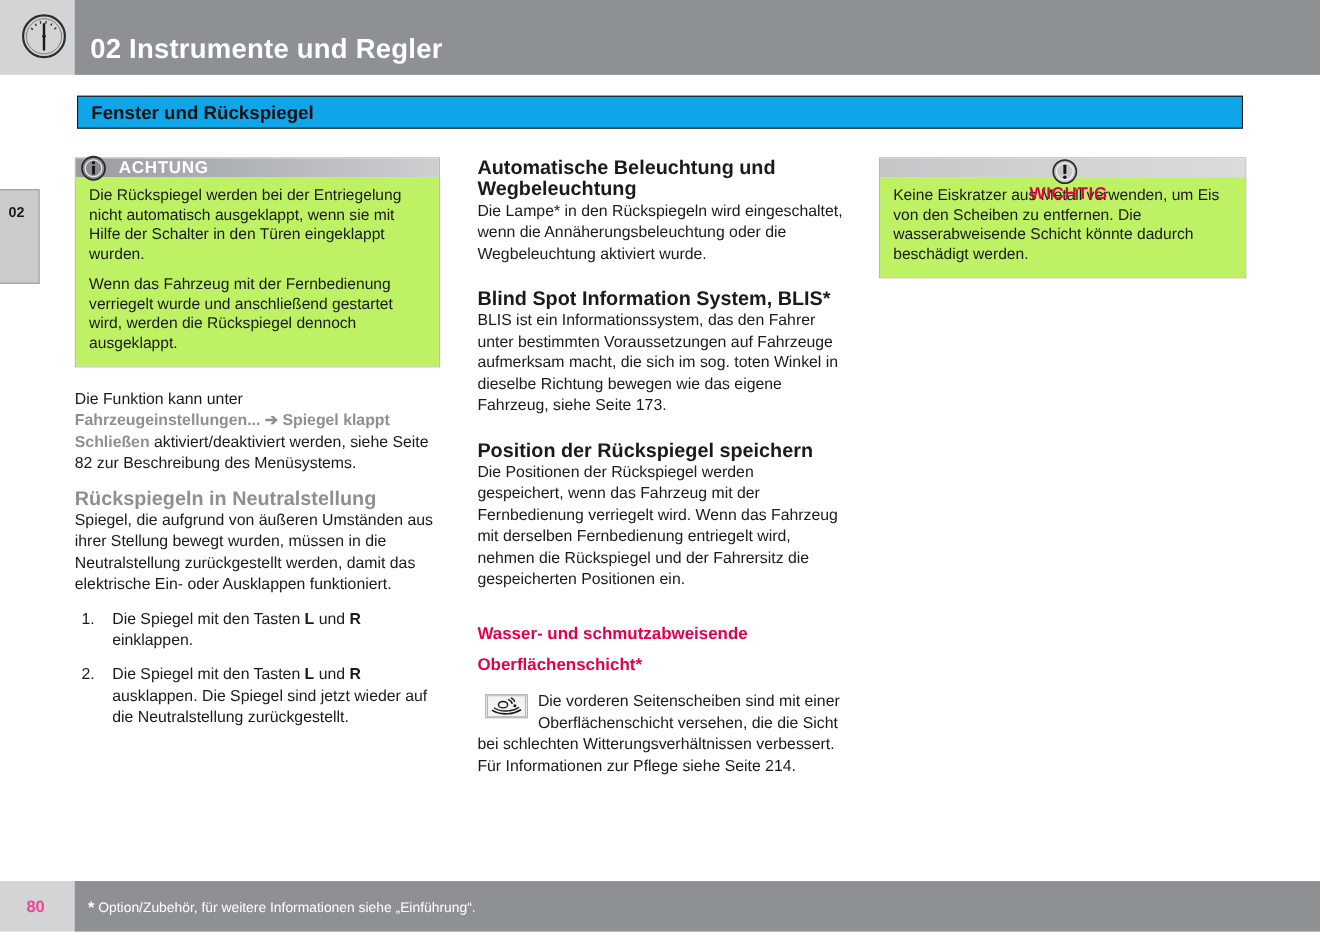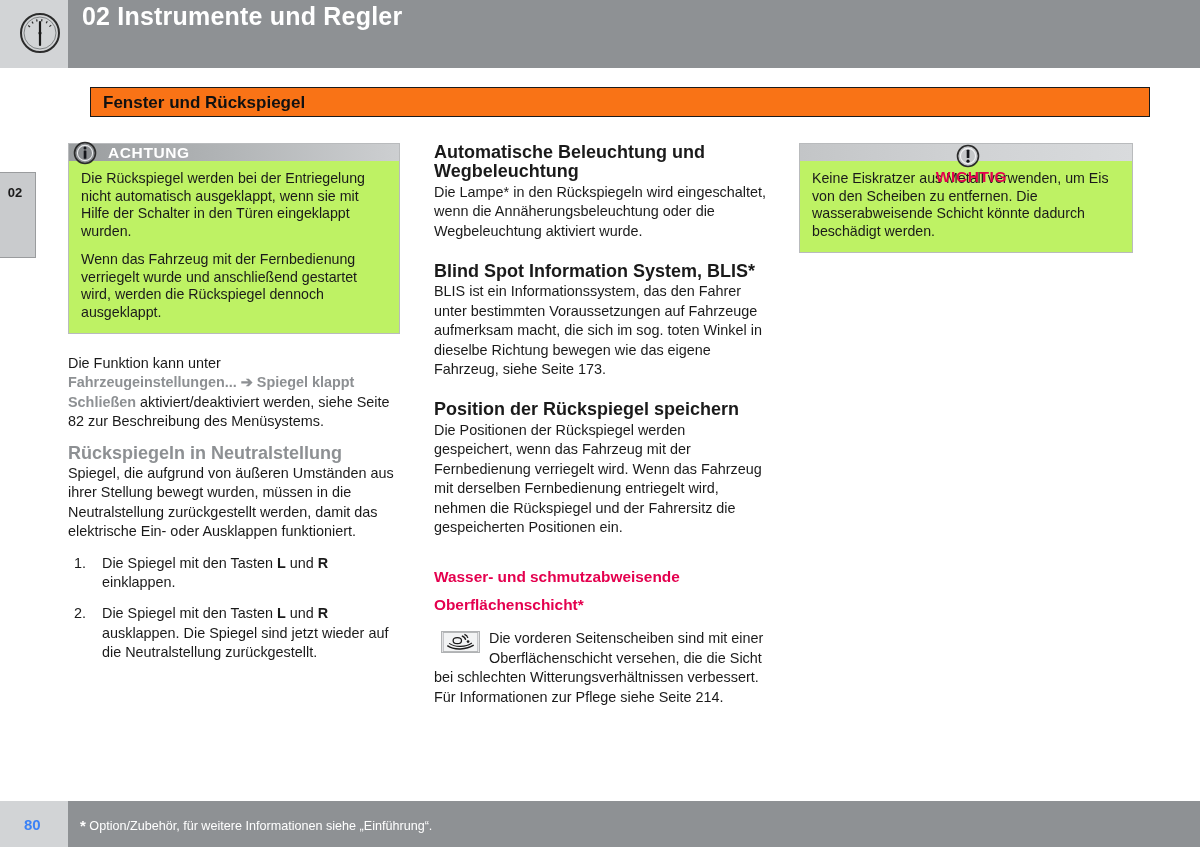--- a/index.html
+++ b/index.html
@@ -24,42 +24,41 @@
     background: #d2d4d6;
   }
   .header-bar {
     position: absolute;
     left: 68px; top: 0;
     width: 1132px; height: 68px;
     background: #8e9194;
   }
   .header-title {
     position: absolute;
-    left: 82px; top: 2px;
+    left: 82px; top: 31px;
     font-size: 25px;
     font-weight: bold;
     color: #ffffff;
     letter-spacing: 0.2px;
     white-space: nowrap;
   }
   .gauge-icon {
     position: absolute;
     left: 19px; top: 12px;
     width: 42px; height: 42px;
   }
 
   
   .section-box {
     position: absolute;
     left: 70px; top: 87px;
     width: 1060px; height: 30px;
     border: 1.6px solid #1a1a1a;
-    background: #f97316;
+    background: #0ea5e9;
     box-sizing: border-box;
-    margin-left: 20px;
   }
   .section-box-label {
     position: absolute;
     left: 12px; top: 5px;
     font-size: 17px;
     font-weight: bold;
     color: #111111;
     white-space: nowrap;
   }
 
@@ -217,21 +216,21 @@
     position: absolute;
     left: 68px; bottom: 0;
     width: 1132px; height: 46px;
     background: #8e9194;
   }
   .footer-page {
     position: absolute;
     left: 24px; bottom: 14px;
     font-size: 15px;
     font-weight: bold;
-    color: #3b82f6;
+    color: #ec4899;
   }
   .footer-note {
     position: absolute;
     left: 80px; bottom: 13px;
     font-size: 12.6px;
     color: #ffffff;
     white-space: nowrap;
   }
   .footer-note .star {
     font-size: 15px;

